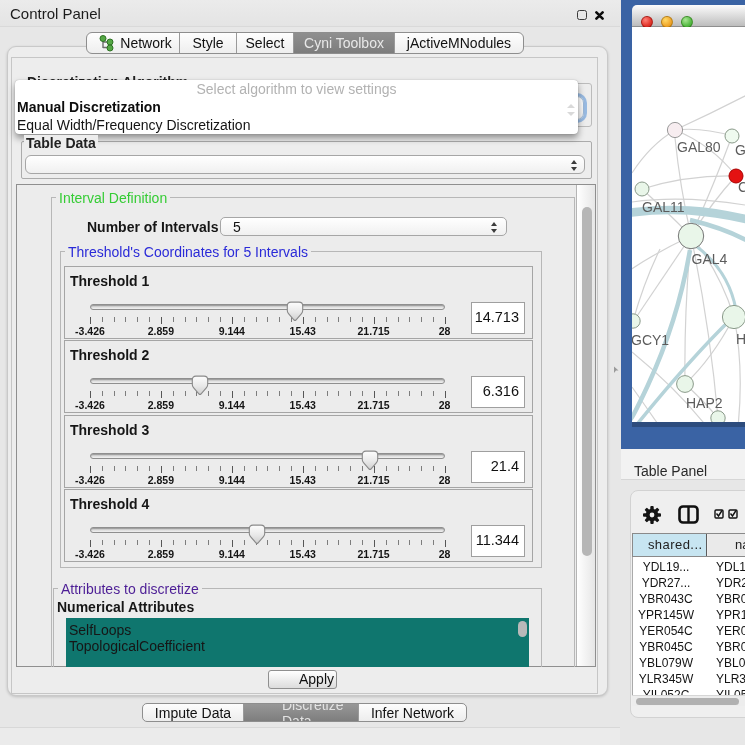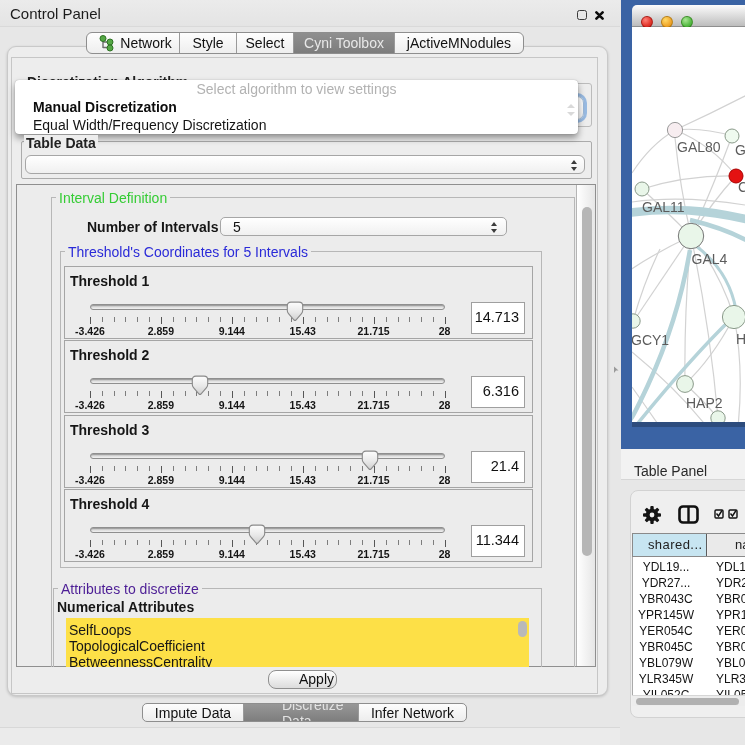--- a/index.html
+++ b/index.html
@@ -32,21 +32,21 @@
 #dtitle { position:absolute; left:25px; top:74px; font-size:14px; font-weight:bold;
   color:#222; background:#ededed; padding:0 2px; z-index:5; }
 #dcombo { position:absolute; left:25px; top:96px; width:559px; height:24px;
   border-radius:7px; border:1px solid #9bb8d8; background:linear-gradient(#fff,#eee);
   box-shadow:0 0 0 3px rgba(95,152,216,0.6); z-index:6; }
 
 
 #popup { position:absolute; left:15px; top:80px; width:563px; height:54px;
   background:#fff; border-radius:4px; z-index:10;
   box-shadow:0 4px 7px rgba(0,0,0,0.4), 0 0 1px rgba(0,0,0,0.35); }
-#popup .r { height:18px; line-height:18px; font-size:14px; padding-left:18px; }
+#popup .r { height:18px; line-height:18px; font-size:14px; padding-left:2px; }
 #popup .r1 { color:#b2b2b2; text-align:center; padding-left:0; }
 #popup .r2 { font-weight:bold; color:#0d0d0d; }
 #popup .r3 { color:#141414; }
 
 #tdgroup { position:absolute; left:21px; top:141px; width:571px; height:38px;
   border:1px solid #ababab; border-radius:2px; }
 #tdlabel { position:absolute; left:24px; top:135px; font-size:14px; font-weight:bold; color:#222;
   background:#ededed; padding:0 2px; z-index:11; }
 .combo { position:absolute; border:1px solid #a6a6a6; border-radius:5px;
   background:linear-gradient(#ffffff,#f0f0f0); font-size:14px; color:#111; }
@@ -80,27 +80,27 @@
 .tblock .mjt { position:absolute; top:50px; width:1px; height:6.5px; background:#565656; }
 .tblock .tlb { position:absolute; top:57.5px; transform:translateX(-50%); font-size:10.5px;
   font-weight:bold; color:#141414; }
 .tblock .thumb { position:absolute; top:34.4px; }
 .tblock .vfield { position:absolute; left:406px; top:35px; width:54px; height:31.5px;
   background:#fff; border:1px solid #9f9f9f; font-size:14.5px; color:#111;
   text-align:right; line-height:29.5px; padding-right:5px; }
 
 
 #alist { position:absolute; left:66px; top:618px; width:463px; height:49px;
-  background:#fde047; font-size:14px; color:#161616; overflow:hidden; padding-top:3.5px; }
+  background:#0f766e; font-size:14px; color:#161616; overflow:hidden; padding-top:3.5px; }
 #alist div { height:16.3px; line-height:16.3px; padding-left:3px; }
 #althumb { position:absolute; left:452px; top:3px; width:9px; height:60px;
   background:#b9b9b9; border-radius:4.5px; }
 
 #apply { position:absolute; left:268px; top:670px; width:69px; height:19px;
-  border:1px solid #8f8f8f; border-radius:8px; background:linear-gradient(#ffffff,#dcdcdc);
+  border:1px solid #8f8f8f; border-radius:3px; background:linear-gradient(#ffffff,#dcdcdc);
   font-size:14px; color:#111; text-align:center; line-height:17px;padding-left:28px; }
 
 #btabs { position:absolute; left:142px; top:703px; height:19px; display:flex;
   border:1px solid #8e8e8e; border-radius:5px; overflow:hidden;
   background:linear-gradient(#fdfdfd,#ededed); font-size:14px; color:#111; z-index:5; }
 #btabs .tab { height:100%; display:flex; align-items:center; justify-content:center;
   border-left:1px solid #9a9a9a; }
 #btabs .tab:first-child { border-left:none; }
 #btabs .sel { background:linear-gradient(#979797,#7e7e7e); color:#e3e3e3;padding-left:38px; }
 
@@ -315,21 +315,20 @@
   </svg>
   <div class="vfield">11.344</div>
 </div>
 
 <div class="group" style="left:53px; top:588px; width:489px; height:79px; border-bottom:none;"></div>
 <div class="gtitle" style="left:58px; top:581px; color:#4c1d95;">Attributes to discretize</div>
 <div style="position:absolute; left:57px; top:599px; font-size:14px; font-weight:bold; color:#161616;">Numerical Attributes</div>
 <div id="alist">
   <div>SelfLoops</div>
   <div>TopologicalCoefficient</div>
-  <div>BetweennessCentrality</div>
   <div id="althumb"></div>
 </div>
 
 <div id="sbar"></div>
 <div id="sthumb"></div>
 
 <div id="apply">Apply</div>
 
 <div id="btabs">
   <div class="tab" style="width:100px;">Impute Data</div>

